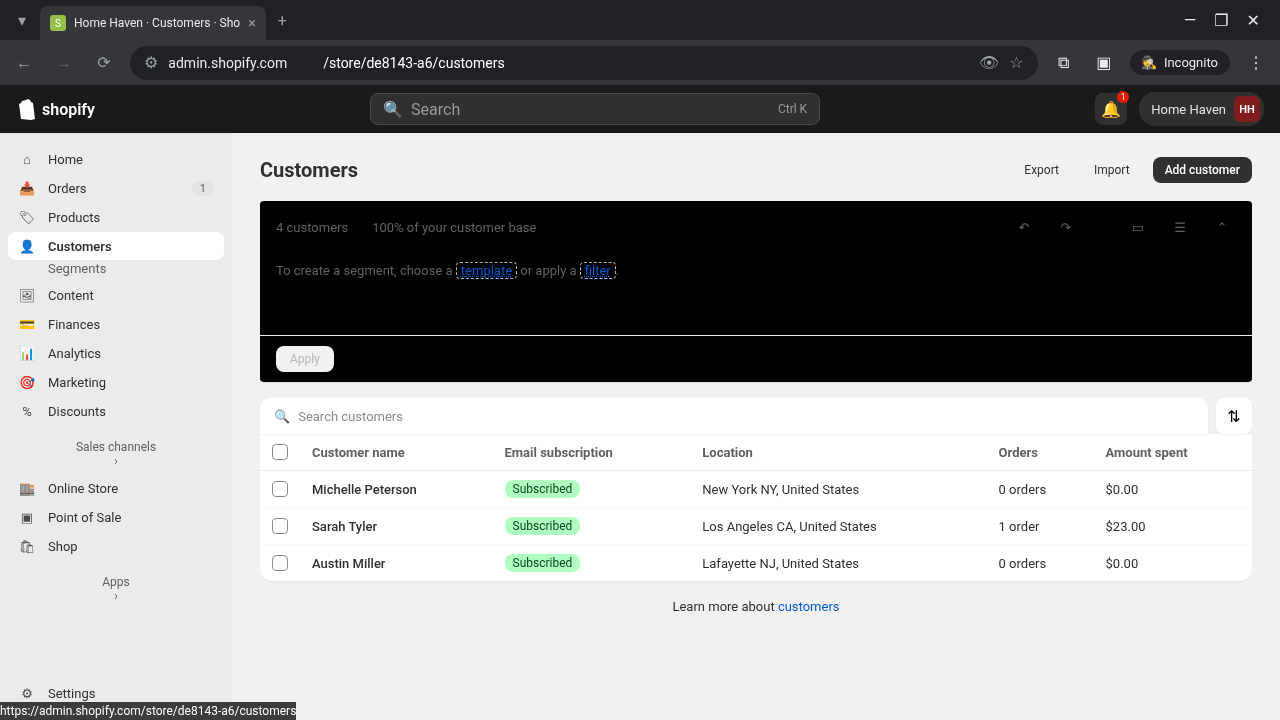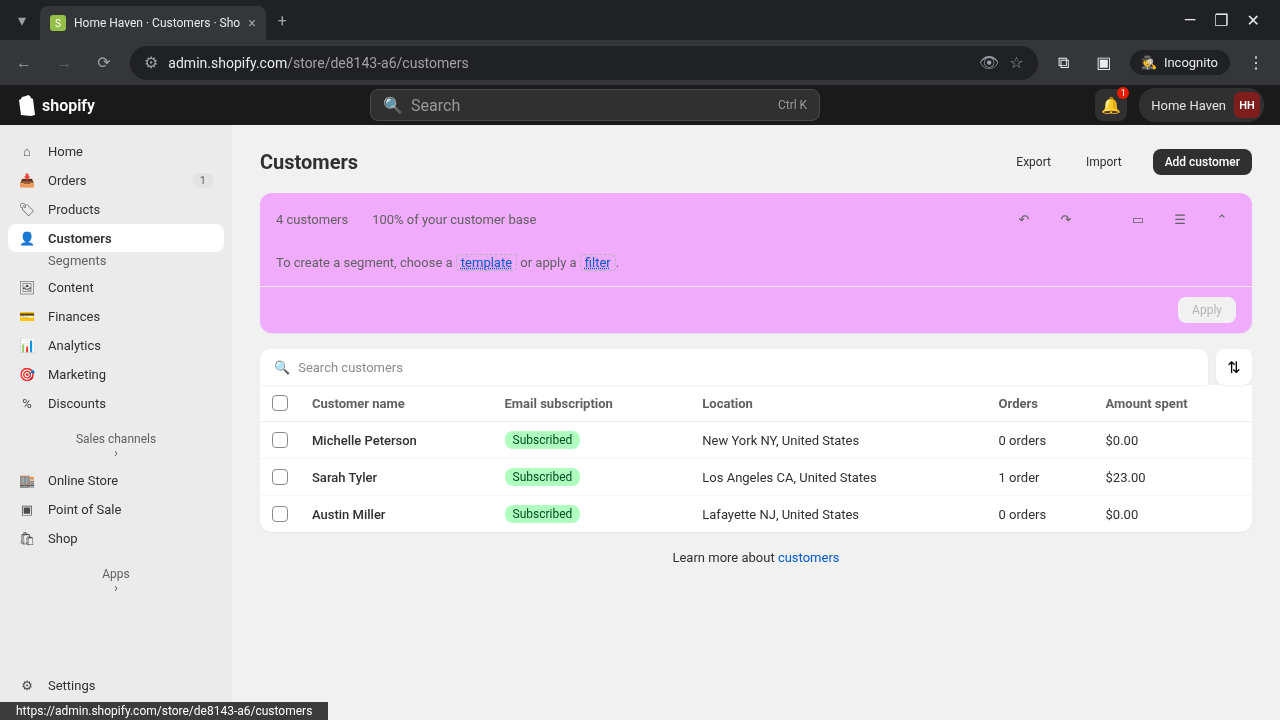--- a/index.html
+++ b/index.html
@@ -12,26 +12,26 @@
 .tab { background: #35363a; height: 34px; border-radius: 8px 8px 0 0; display: flex; align-items: center; padding: 0 10px; margin-left: 4px; min-width: 200px; gap: 8px; margin-top: 6px; }
 .tab-favicon { width: 16px; height: 16px; background: #96bf48; border-radius: 3px; display: flex; align-items: center; justify-content: center; font-size: 10px; color: #fff; }
 .tab-title { color: #e8eaed; font-size: 12px; flex: 1; white-space: nowrap; overflow: hidden; text-overflow: ellipsis; }
 .tab-close { color: #9aa0a6; font-size: 14px; cursor: pointer; }
 .new-tab { color: #9aa0a6; margin-left: 12px; font-size: 16px; }
 .window-controls { margin-left: auto; display: flex; gap: 18px; color: #e8eaed; padding-right: 12px; }
 .toolbar { height: 45px; background: #35363a; display: flex; align-items: center; padding: 0 10px; gap: 12px; }
 .nav-btn { color: #9aa0a6; width: 28px; height: 28px; display: flex; align-items: center; justify-content: center; border-radius: 50%; }
 .url-bar { flex: 1; background: #202124; border-radius: 20px; height: 34px; display: flex; align-items: center; padding: 0 14px; gap: 10px; color: #9aa0a6; }
 .url-text { color: #e8eaed; font-size: 14px; flex: 1; }
-.url-text .muted { color: #a3a3a3; }
+.url-text .muted { color: #ffffff; margin-left: 36px; }
 .toolbar-icon { color: #e8eaed; width: 28px; height: 28px; display: flex; align-items: center; justify-content: center; }
 .incognito { display: flex; align-items: center; gap: 6px; background: #202124; padding: 5px 12px; border-radius: 16px; color: #e8eaed; font-size: 13px; }
 
 
-.app-header { background: #1a1a1a; height: 40px; display: flex; align-items: center; padding: 0 16px; gap: 16px; }
+.app-header { background: #1a1a1a; height: 48px; display: flex; align-items: center; padding: 0 16px; gap: 16px; }
 .logo { display: flex; align-items: center; gap: 6px; color: #fff; font-weight: 600; }
 .logo-icon { width: 20px; height: 22px; }
 .search-bar { flex: 1; max-width: 450px; margin: 0 auto; background: #303030; border: 1px solid #4a4a4a; border-radius: 8px; height: 32px; display: flex; align-items: center; padding: 0 12px; gap: 8px; color: #999; }
 .search-bar .kbd { margin-left: auto; font-size: 12px; color: #999; }
 .header-right { display: flex; align-items: center; gap: 12px; }
 .bell { position: relative; width: 32px; height: 32px; background: #303030; border-radius: 8px; display: flex; align-items: center; justify-content: center; color: #e3e3e3; }
 .bell-badge { position: absolute; top: -2px; right: -2px; background: #e51c00; color: #fff; font-size: 9px; width: 12px; height: 12px; border-radius: 50%; display: flex; align-items: center; justify-content: center; }
 .store-chip { display: flex; align-items: center; gap: 8px; background: #303030; padding: 4px 4px 4px 12px; border-radius: 16px; color: #e3e3e3; font-size: 13px; justify-content: space-between; }
 .store-avatar { width: 26px; height: 26px; background: #7f1d1d; border-radius: 6px; display: flex; align-items: center; justify-content: center; color: #fff; font-size: 11px; font-weight: 600; }
 
@@ -47,49 +47,49 @@
 .sidebar-bottom { margin-top: auto; }
 
 
 .main { flex: 1; padding: 24px 28px; overflow-y: auto; background: #f1f1f1; position: relative; }
 .page-header { display: flex; align-items: center; margin-bottom: 18px; }
 .page-title { font-size: 20px; font-weight: 700; color: #303030; }
 .page-actions { margin-left: auto; display: flex; gap: 11px; }
 .btn { padding: 6px 12px; border-radius: 8px; font-size: 12px; border: none; cursor: pointer; }
 .btn-secondary { background: #fff; color: #303030; box-shadow: 0 1px 0 rgba(0,0,0,0.05), inset 0 0 0 1px rgba(0,0,0,0.08); }
 .btn-secondary.plain { background: transparent; box-shadow: none; }
-.btn-primary { background: #303030; color: #fff; font-weight: 500; margin-left: 8px; }
-
-.card { background: #f0abfc; border-radius: 12px; box-shadow: 0 1px 2px rgba(0,0,0,0.06); margin-bottom: 16px; }
+.btn-primary { background: #303030; color: #fff; font-weight: 500; }
+
+.card { background: #000000; border-radius: 4px; box-shadow: 0 1px 2px rgba(0,0,0,0.06); margin-bottom: 16px; }
 .segment-header { display: flex; align-items: center; padding: 12px 16px; gap: 24px; font-size: 13px; color: #616161; }
 .segment-actions { margin-left: auto; display: flex; gap: 14px; color: #616161; }
 .icon-btn { width: 28px; height: 28px; display: flex; align-items: center; justify-content: center; border-radius: 6px; cursor: pointer; }
 .segment-body { padding: 10px 16px 16px; font-family: ui-monospace, Menlo, monospace; font-size: 13px; color: #616161; }
 .segment-body .pill { color: #005bd3; text-decoration: underline dotted; border: 1px dashed #b5b5b5; border-radius: 4px; padding: 0 4px; }
-.segment-footer { display: flex; justify-content: flex-end; padding: 10px 16px; border-top: 1px solid #ebebeb; }
+.segment-footer { display: flex; justify-content: flex-start; padding: 10px 16px; border-top: 1px solid #ebebeb; margin-top: 41px; }
 .btn-apply { background: #f1f1f1; color: #b5b5b5; padding: 6px 14px; border-radius: 8px; }
 
 .search-row { display: flex; gap: 8px; margin-bottom: 0; }
 .search-field { flex: 1; background: #fff; border-radius: 10px 10px 0 0; padding: 10px 14px; display: flex; align-items: center; gap: 8px; color: #8a8a8a; font-size: 13px; box-shadow: 0 1px 2px rgba(0,0,0,0.06); }
 .sort-btn { width: 36px; height: 36px; background: #fff; border-radius: 8px; display: flex; align-items: center; justify-content: center; box-shadow: 0 1px 2px rgba(0,0,0,0.06); }
 
 .table-card { background: #fff; border-radius: 0 0 12px 12px; box-shadow: 0 1px 2px rgba(0,0,0,0.06); overflow: hidden; }
 table { width: 100%; border-collapse: collapse; font-size: 13px; }
 th { text-align: left; font-weight: 700; color: #616161; padding: 10px 12px; border-bottom: 1px solid #ebebeb; }
 td { padding: 9px 12px; border-bottom: 1px solid #f6f6f6; color: #303030; }
 tr:last-child td { border-bottom: none; }
 .col-check { width: 40px; }
 .checkbox { width: 16px; height: 16px; border: 1px solid #8a8a8a; border-radius: 4px; }
 .badge-sub { background: #affebf; color: #014b23; padding: 2px 8px; border-radius: 8px; font-size: 12px; display: inline-block; }
 .col-orders, .col-amount { text-align: left; }
 
 .learn-more { text-align: center; padding: 18px; font-size: 13px; color: #303030; }
 .learn-more a { color: #005bd3; text-decoration: none; }
 
-.status-bar { position: fixed; bottom: 0; left: 0; background: #3c3c3c; color: #fff; font-size: 12px; padding: 2px 16px; }
+.status-bar { position: fixed; bottom: 0; left: 0; background: #3c3c3c; color: #fff; font-size: 12px; padding: 2px 0; }
 
 svg { width: 16px; height: 16px; }
 </style>
 </head>
 <body>
 
 <div class="browser-chrome">
   <div class="tab-bar">
     <div class="tab-dropdown">▾</div>
     <div class="tab">

